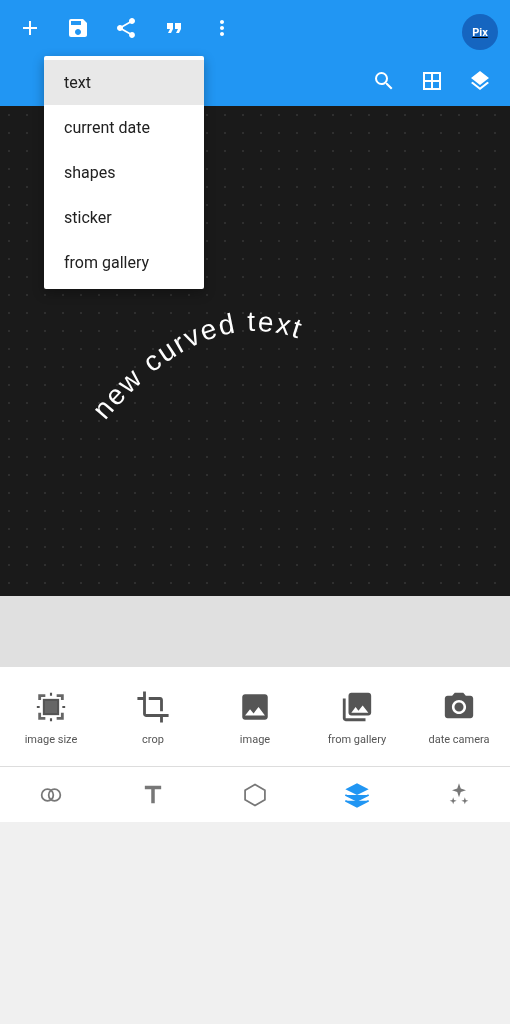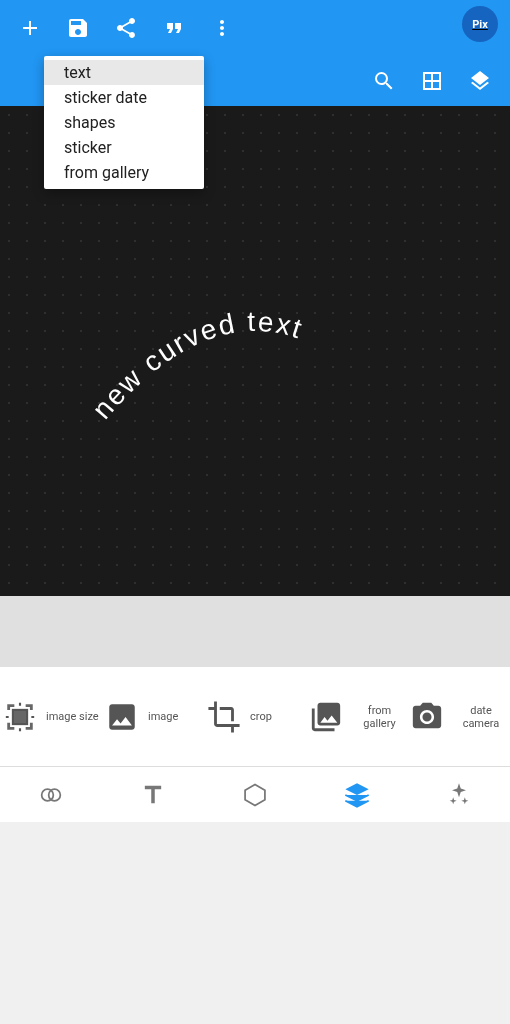--- a/index.html
+++ b/index.html
@@ -39,21 +39,21 @@
       cursor: pointer;
       border-radius: 4px;
     }
     .toolbar-btn svg {
       fill: white;
     }
     .logo-area {
       width: 44px;
       height: 44px;
       display: flex;
-      align-items: flex-start;
+      align-items: flex-end;
       justify-content: center;
       text-decoration: underline;
     }
     .logo-circle {
       width: 36px;
       height: 36px;
       border-radius: 50%;
       background: #1565C0;
       display: flex;
       align-items: center;
@@ -83,21 +83,21 @@
       top: 56px;
       left: 44px;
       background: white;
       border-radius: 2px;
       box-shadow: 0 4px 12px rgba(0,0,0,0.3);
       min-width: 160px;
       z-index: 200;
       padding: 4px 0;
     }
     .dropdown-item {
-      padding: 3px 20px;
+      padding: 13px 20px;
       font-size: 16px;
       color: #212121;
       cursor: pointer;
       display: block;
     }
     .dropdown-item.active {
       background: #e8e8e8;
     }
 
     
@@ -142,21 +142,21 @@
       height: 100px;
       background: white;
       display: flex;
       align-items: center;
       justify-content: space-around;
       padding: 8px 0;
       border-top: 1px solid #e0e0e0;
     }
     .bottom-tool {
       display: flex;
-      flex-direction: row;
+      flex-direction: column;
       align-items: center;
       gap: 6px;
       cursor: pointer;
       flex: 1;
     }
     .bottom-tool-icon {
       width: 40px;
       height: 40px;
       display: flex;
       align-items: center;
@@ -243,21 +243,21 @@
   </div>
   <div class="toolbar-btn">
     <svg width="24" height="24" viewBox="0 0 24 24" fill="white">
         <path d="M11.99 18.54l-7.37-5.73L3 14.07l9 7 9-7-1.63-1.27-7.38 5.74zM12 16l7.36-5.73L21 9l-9-7-9 7 1.63 1.27L12 16z"></path>
       </svg>
   </div>
 </div>
 
 <div class="dropdown-menu">
   <span class="dropdown-item active">text</span>
-  <span class="dropdown-item">sticker date</span>
+  <span class="dropdown-item">current date</span>
   <span class="dropdown-item">shapes</span>
   <span class="dropdown-item">sticker</span>
   <span class="dropdown-item">from gallery</span>
 </div>
 
 <div class="canvas-area">
   <div class="curved-text-container">
     <svg width="340" height="260" viewBox="0 0 340 260">
       <defs>
         <path id="curve" d="M 20,200 Q 170,20 320,200"></path>
@@ -280,33 +280,33 @@
           <rect x="7" y="7" width="10" height="10" fill="none" stroke="#555" stroke-width="1.5"></rect>
           <path d="M2 12h2M20 12h2M12 2v2M12 20v2" stroke="#555" stroke-width="1.5"></path>
         </svg>
     </div>
     <span class="bottom-tool-label">image size</span>
   </div>
 
   <div class="bottom-tool">
     <div class="bottom-tool-icon">
       <svg width="34" height="34" viewBox="0 0 24 24" fill="#555">
+          <path d="M17 15h2V7c0-1.1-.9-2-2-2H9v2h8v8zM7 17V1H5v4H1v2h4v10c0 1.1.9 2 2 2h10v4h2v-4h4v-2H7z"></path>
+        </svg>
+    </div>
+    <span class="bottom-tool-label">crop</span>
+  </div>
+
+  <div class="bottom-tool">
+    <div class="bottom-tool-icon">
+      <svg width="34" height="34" viewBox="0 0 24 24" fill="#555">
           <path d="M21 19V5c0-1.1-.9-2-2-2H5c-1.1 0-2 .9-2 2v14c0 1.1.9 2 2 2h14c1.1 0 2-.9 2-2zM8.5 13.5l2.5 3.01L14.5 12l4.5 6H5l3.5-4.5z"></path>
         </svg>
     </div>
     <span class="bottom-tool-label">image</span>
-  </div>
-
-  <div class="bottom-tool">
-    <div class="bottom-tool-icon">
-      <svg width="34" height="34" viewBox="0 0 24 24" fill="#555">
-          <path d="M17 15h2V7c0-1.1-.9-2-2-2H9v2h8v8zM7 17V1H5v4H1v2h4v10c0 1.1.9 2 2 2h10v4h2v-4h4v-2H7z"></path>
-        </svg>
-    </div>
-    <span class="bottom-tool-label">crop</span>
   </div>
 
   <div class="bottom-tool">
     <div class="bottom-tool-icon">
       <svg width="34" height="34" viewBox="0 0 24 24" fill="#555">
           <path d="M22 16V4c0-1.1-.9-2-2-2H8c-1.1 0-2 .9-2 2v12c0 1.1.9 2 2 2h12c1.1 0 2-.9 2-2zm-11-4l2.03 2.71L16 11l4 5H8l3-4zM2 6v14c0 1.1.9 2 2 2h14v-2H4V6H2z"></path>
         </svg>
     </div>
     <span class="bottom-tool-label">from gallery</span>
   </div>

